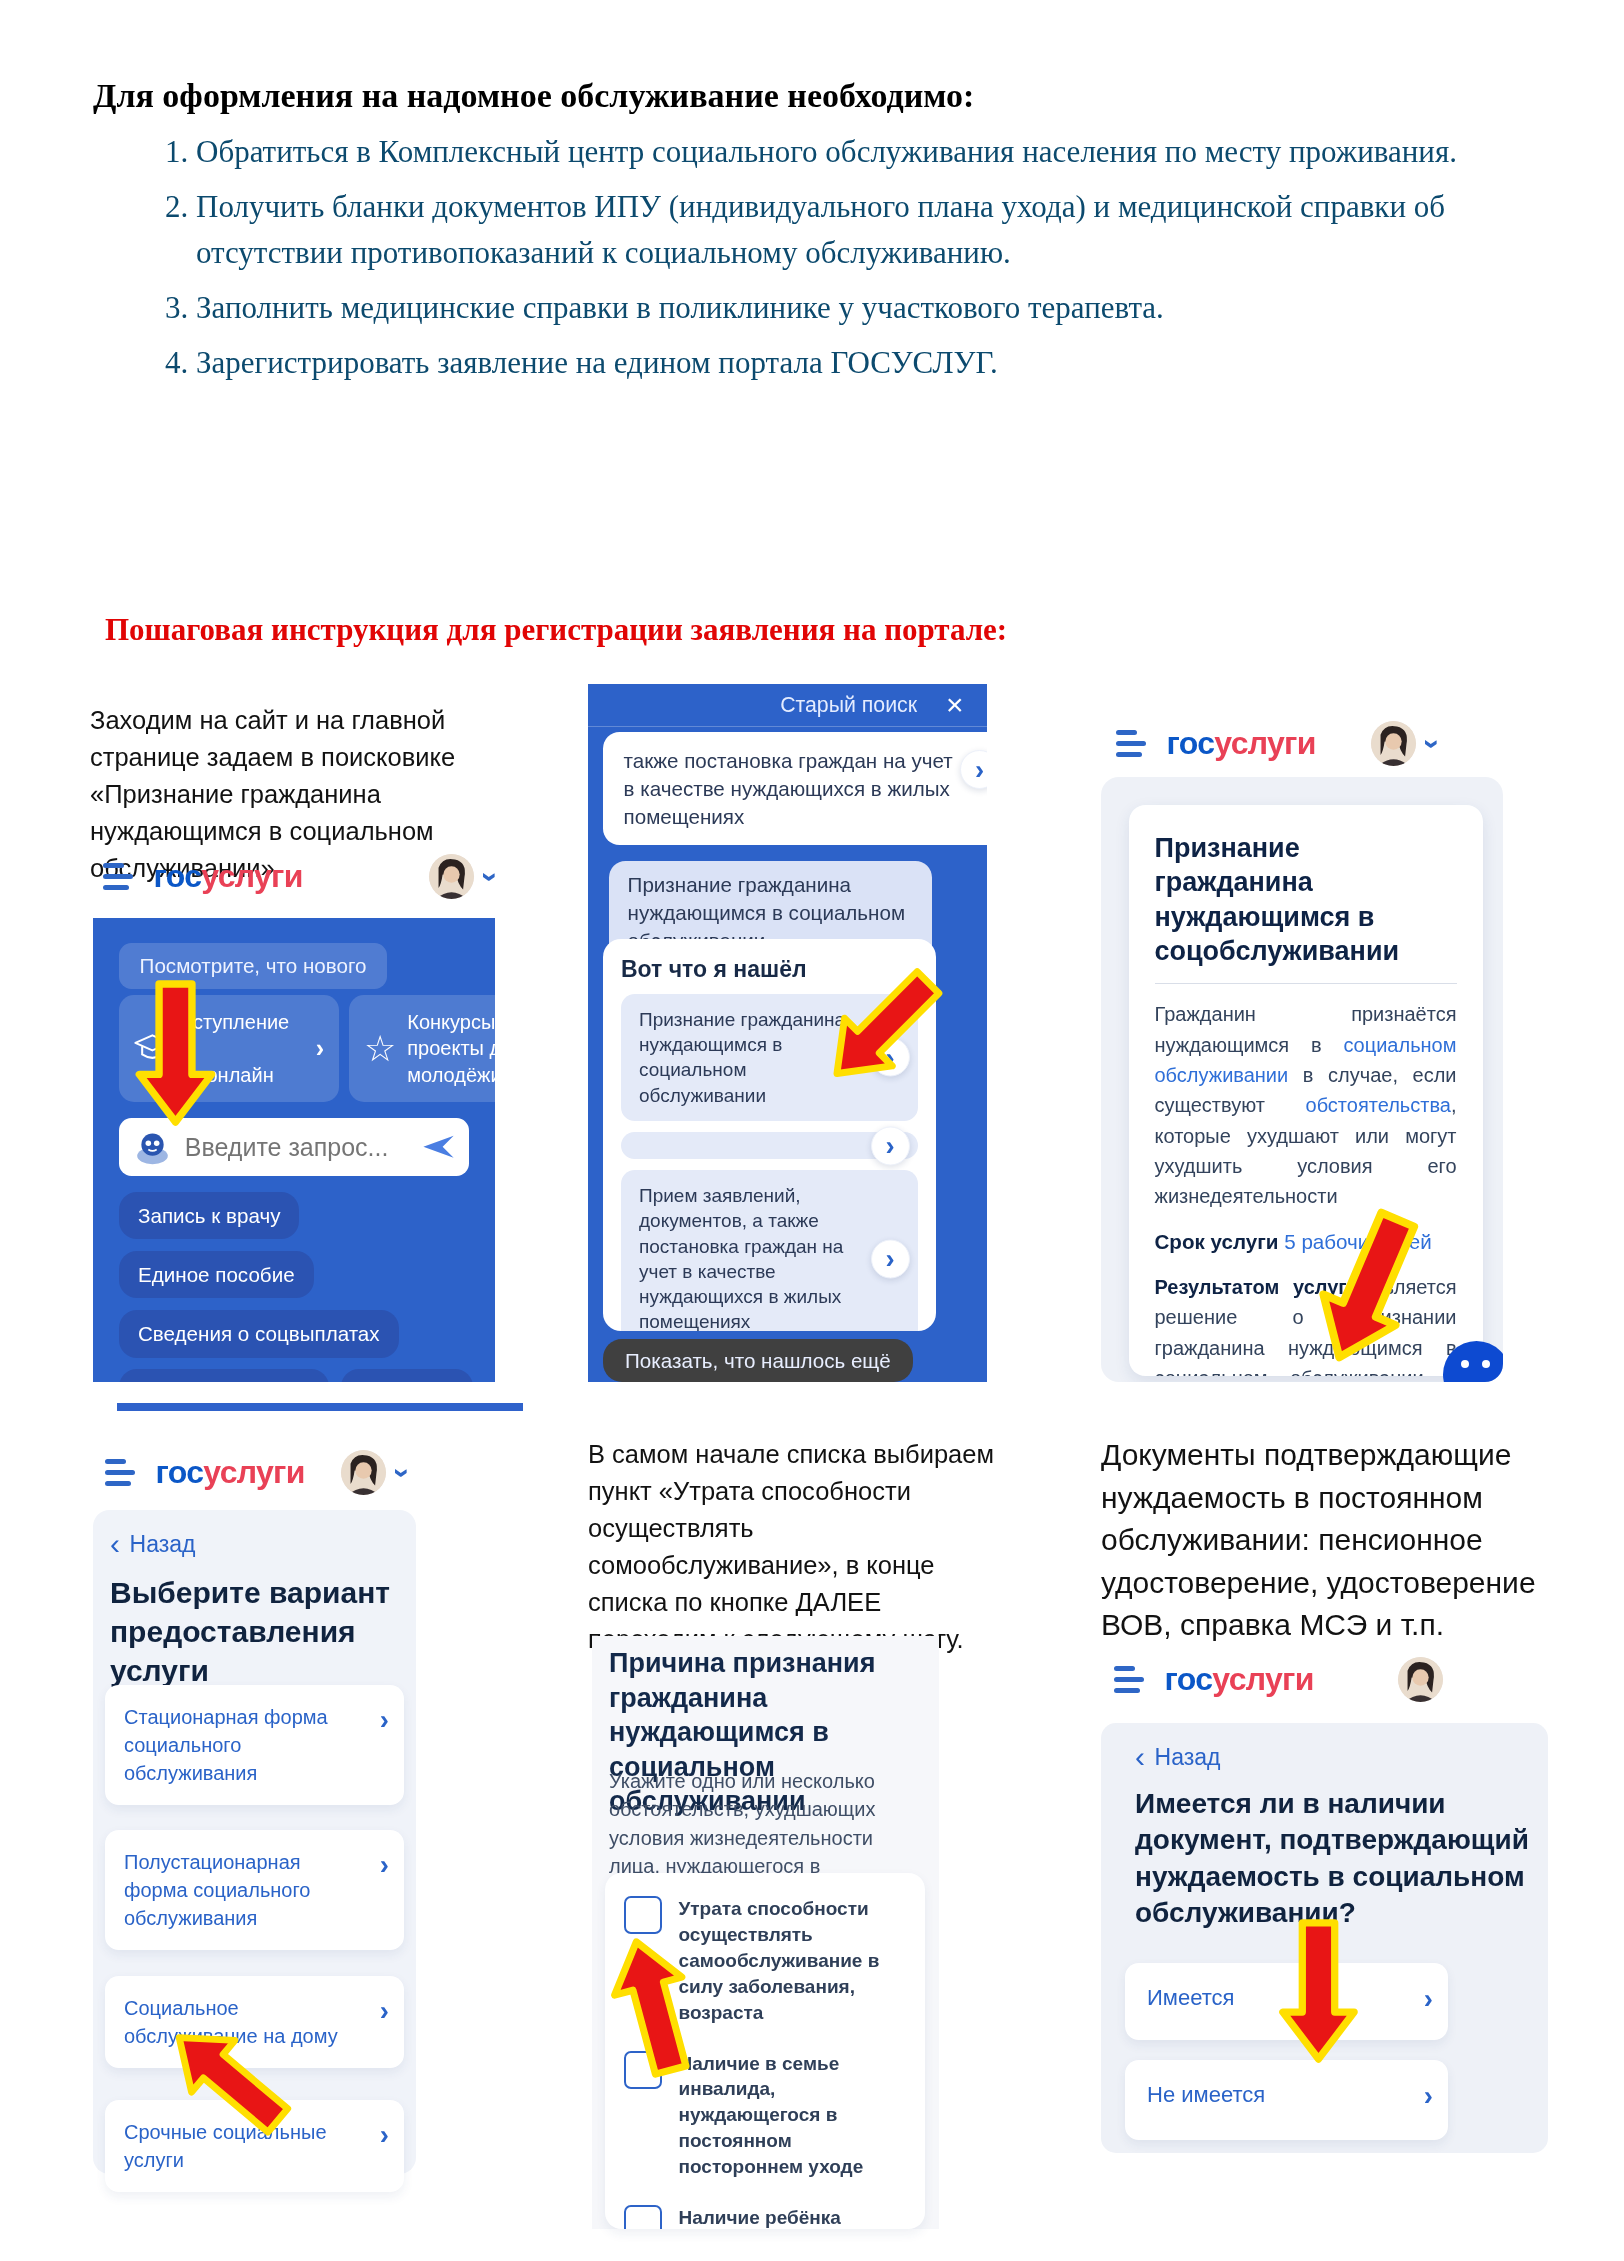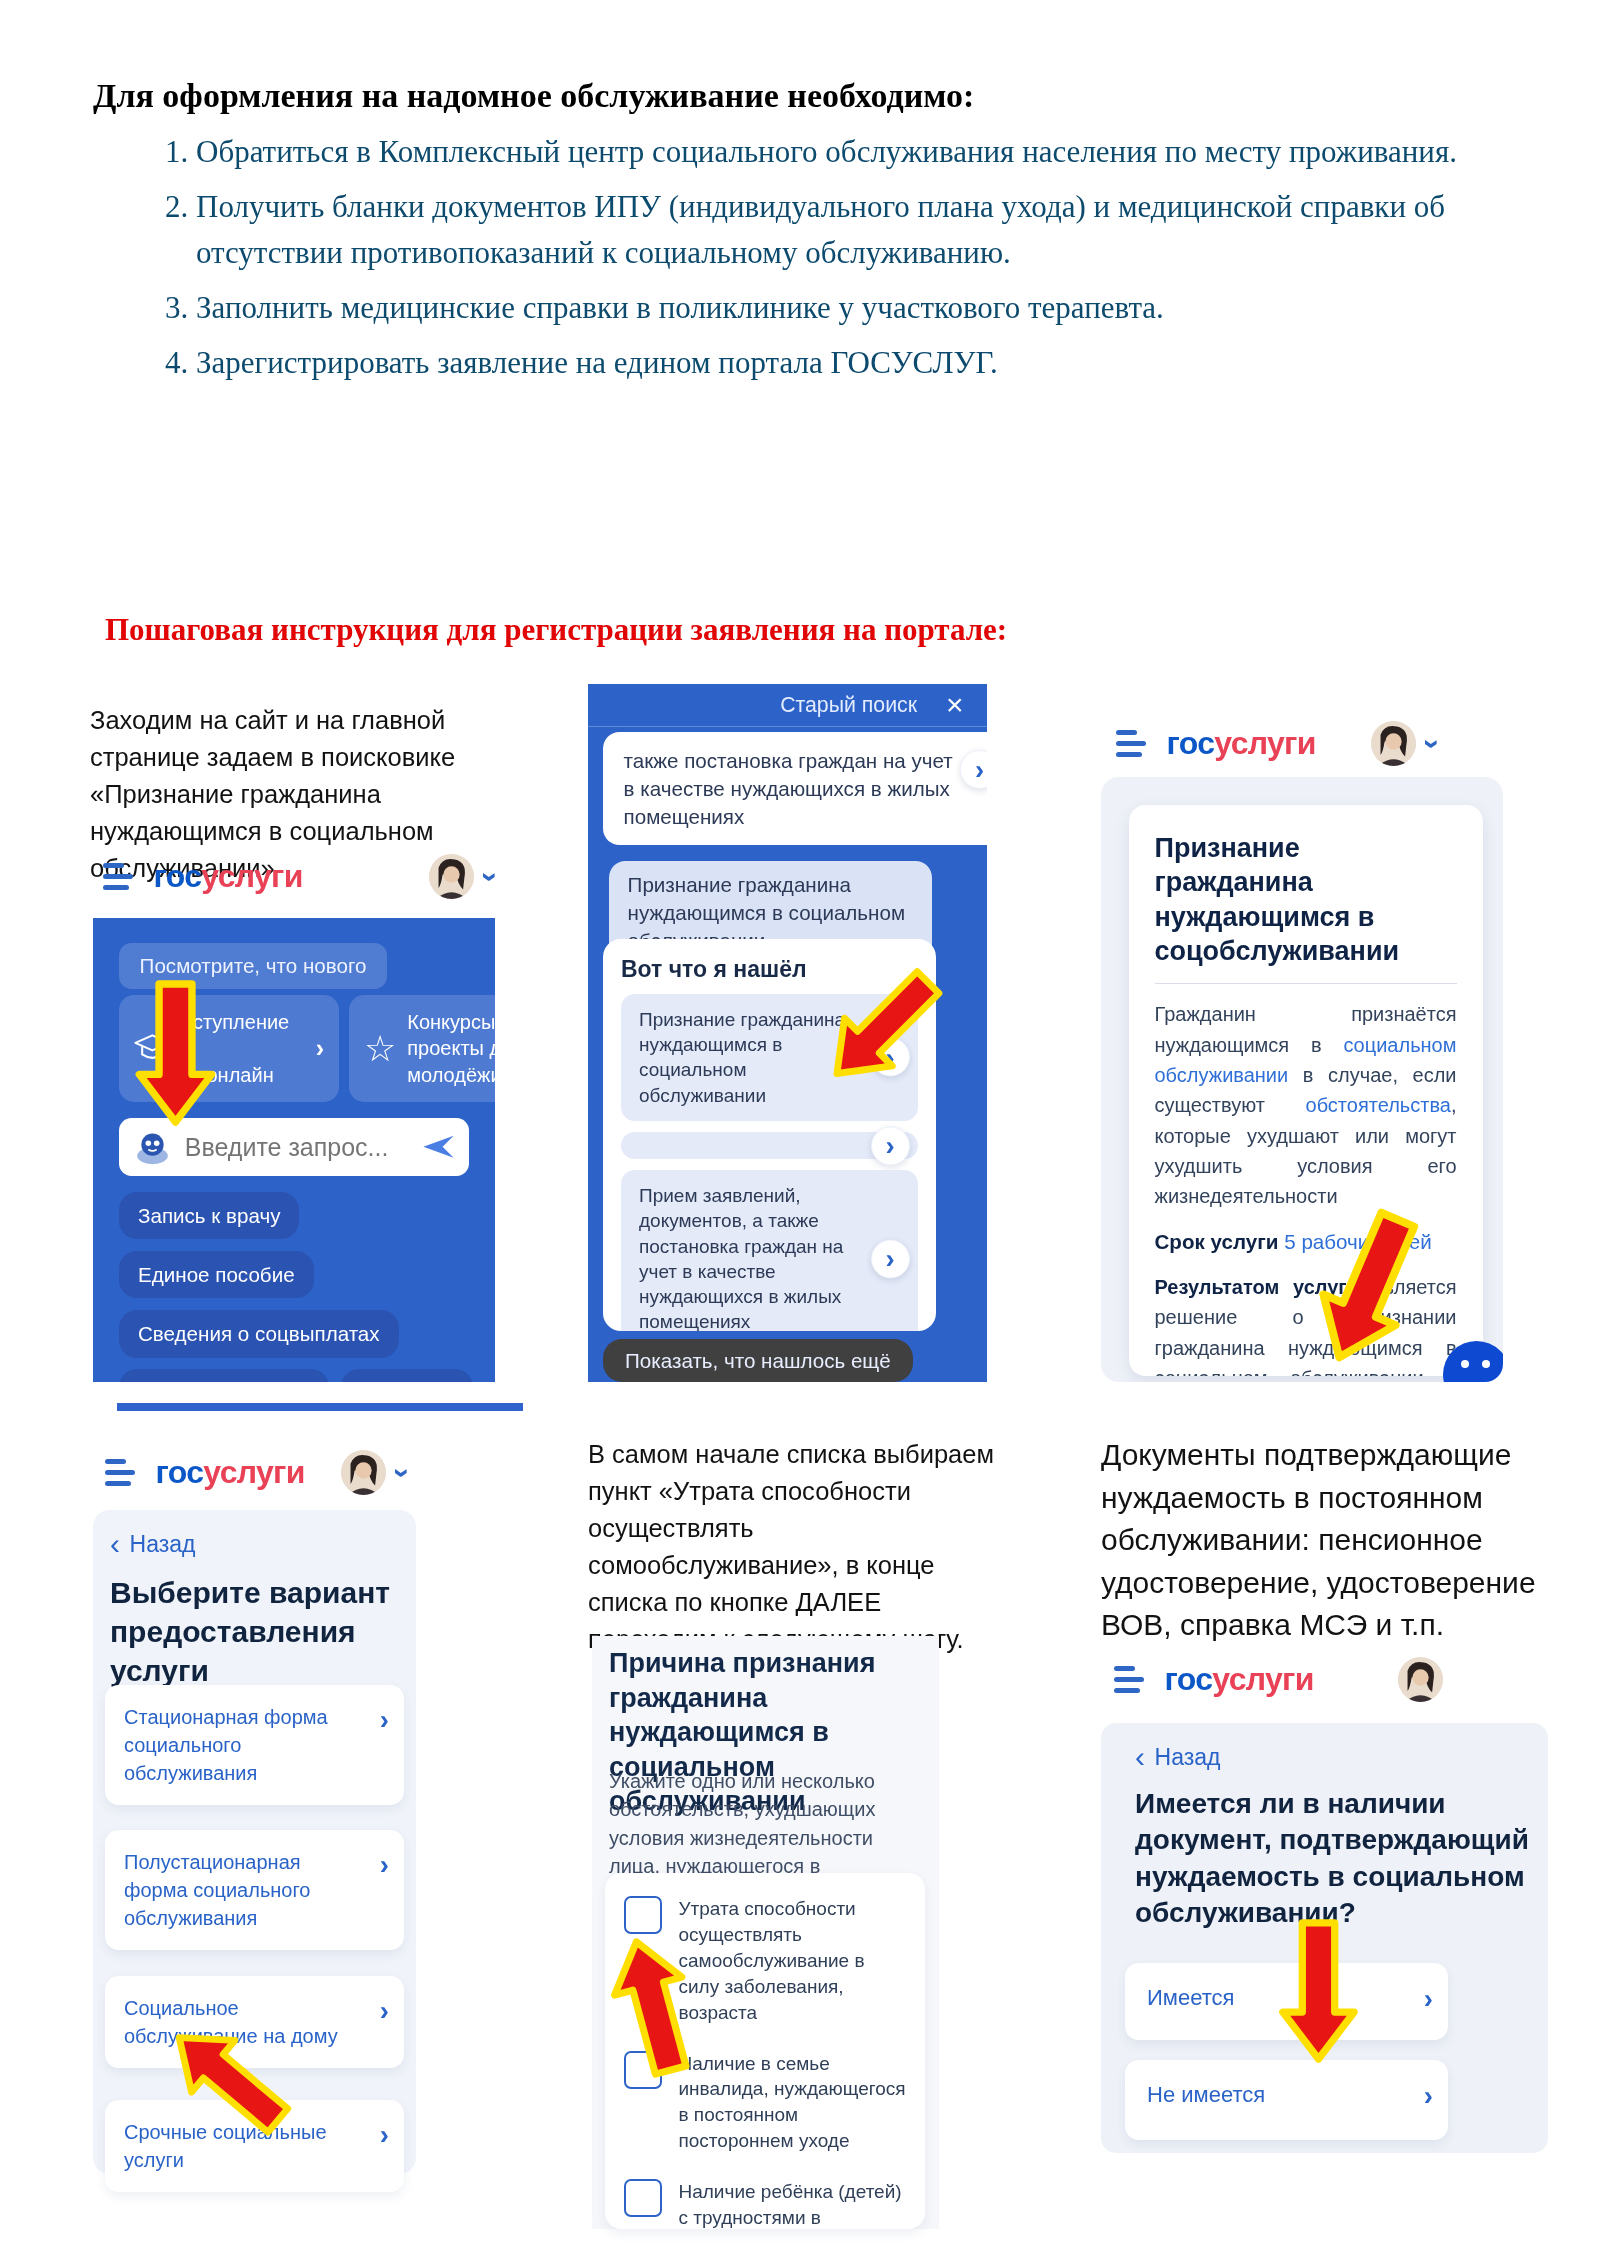--- a/index.html
+++ b/index.html
@@ -104,21 +104,21 @@
   .option-card .chev{position:absolute;right:15px;top:20.6px;}
   .oc-1{top:1685px;min-height:89px;}
   .oc-2{top:1830px;min-height:89px;}
   .oc-3{top:1976px;min-height:83px;}
   .oc-4{top:2100px;}
   
   .s5-bg{position:absolute;left:592px;top:1636px;width:347px;height:593px;background:#f6f7fa;}
   .s5-title{position:absolute;left:609px;top:1646px;width:318px;font-weight:bold;font-size:27px;line-height:1.28;color:#13294a;margin:0;}
   .s5-sub{position:absolute;left:609px;top:1767px;width:318px;font-size:20px;line-height:1.42;color:#3f4e66;}
   .check-card{position:absolute;left:605px;top:1873px;width:320px;height:356px;background:#fff;border-radius:16.5px;
-              box-shadow:0 4.1px 11px rgba(30,60,120,.07);padding:23.4px 19px;box-sizing:border-box;overflow:hidden;}
+              box-shadow:0 4.1px 11px rgba(30,60,120,.07);padding:23.4px 19px;box-sizing:border-box;overflow:hidden;font-weight:bold;}
   .check-row{display:flex;gap:16.5px;margin-bottom:25px;}
   .checkbox{flex:0 0 auto;width:34px;height:34px;border:2.8px solid #2d63c8;border-radius:6.9px;background:#fff;}
   .check-label{font-size:19px;line-height:1.36;color:#2f3f58;}
   
   .s6-bg{position:absolute;left:1101px;top:1723px;width:447px;height:430px;background:#eef1f7;border-radius:15px;}
   .s6-back{left:1135px;top:1742px;}
   .s6-title{position:absolute;left:1135px;top:1786px;width:396px;font-weight:bold;font-size:28px;line-height:1.3;color:#10233f;margin:0;}
   .s6-card{position:absolute;left:1125px;width:323px;box-sizing:border-box;background:#fff;border-radius:13.8px;
            box-shadow:0 4.1px 11px rgba(30,60,120,.07);padding:22px 41px 22px 22px;font-size:22px;color:#2a63c8;}
   .s6-card .chev{position:absolute;right:15px;top:22px;}

